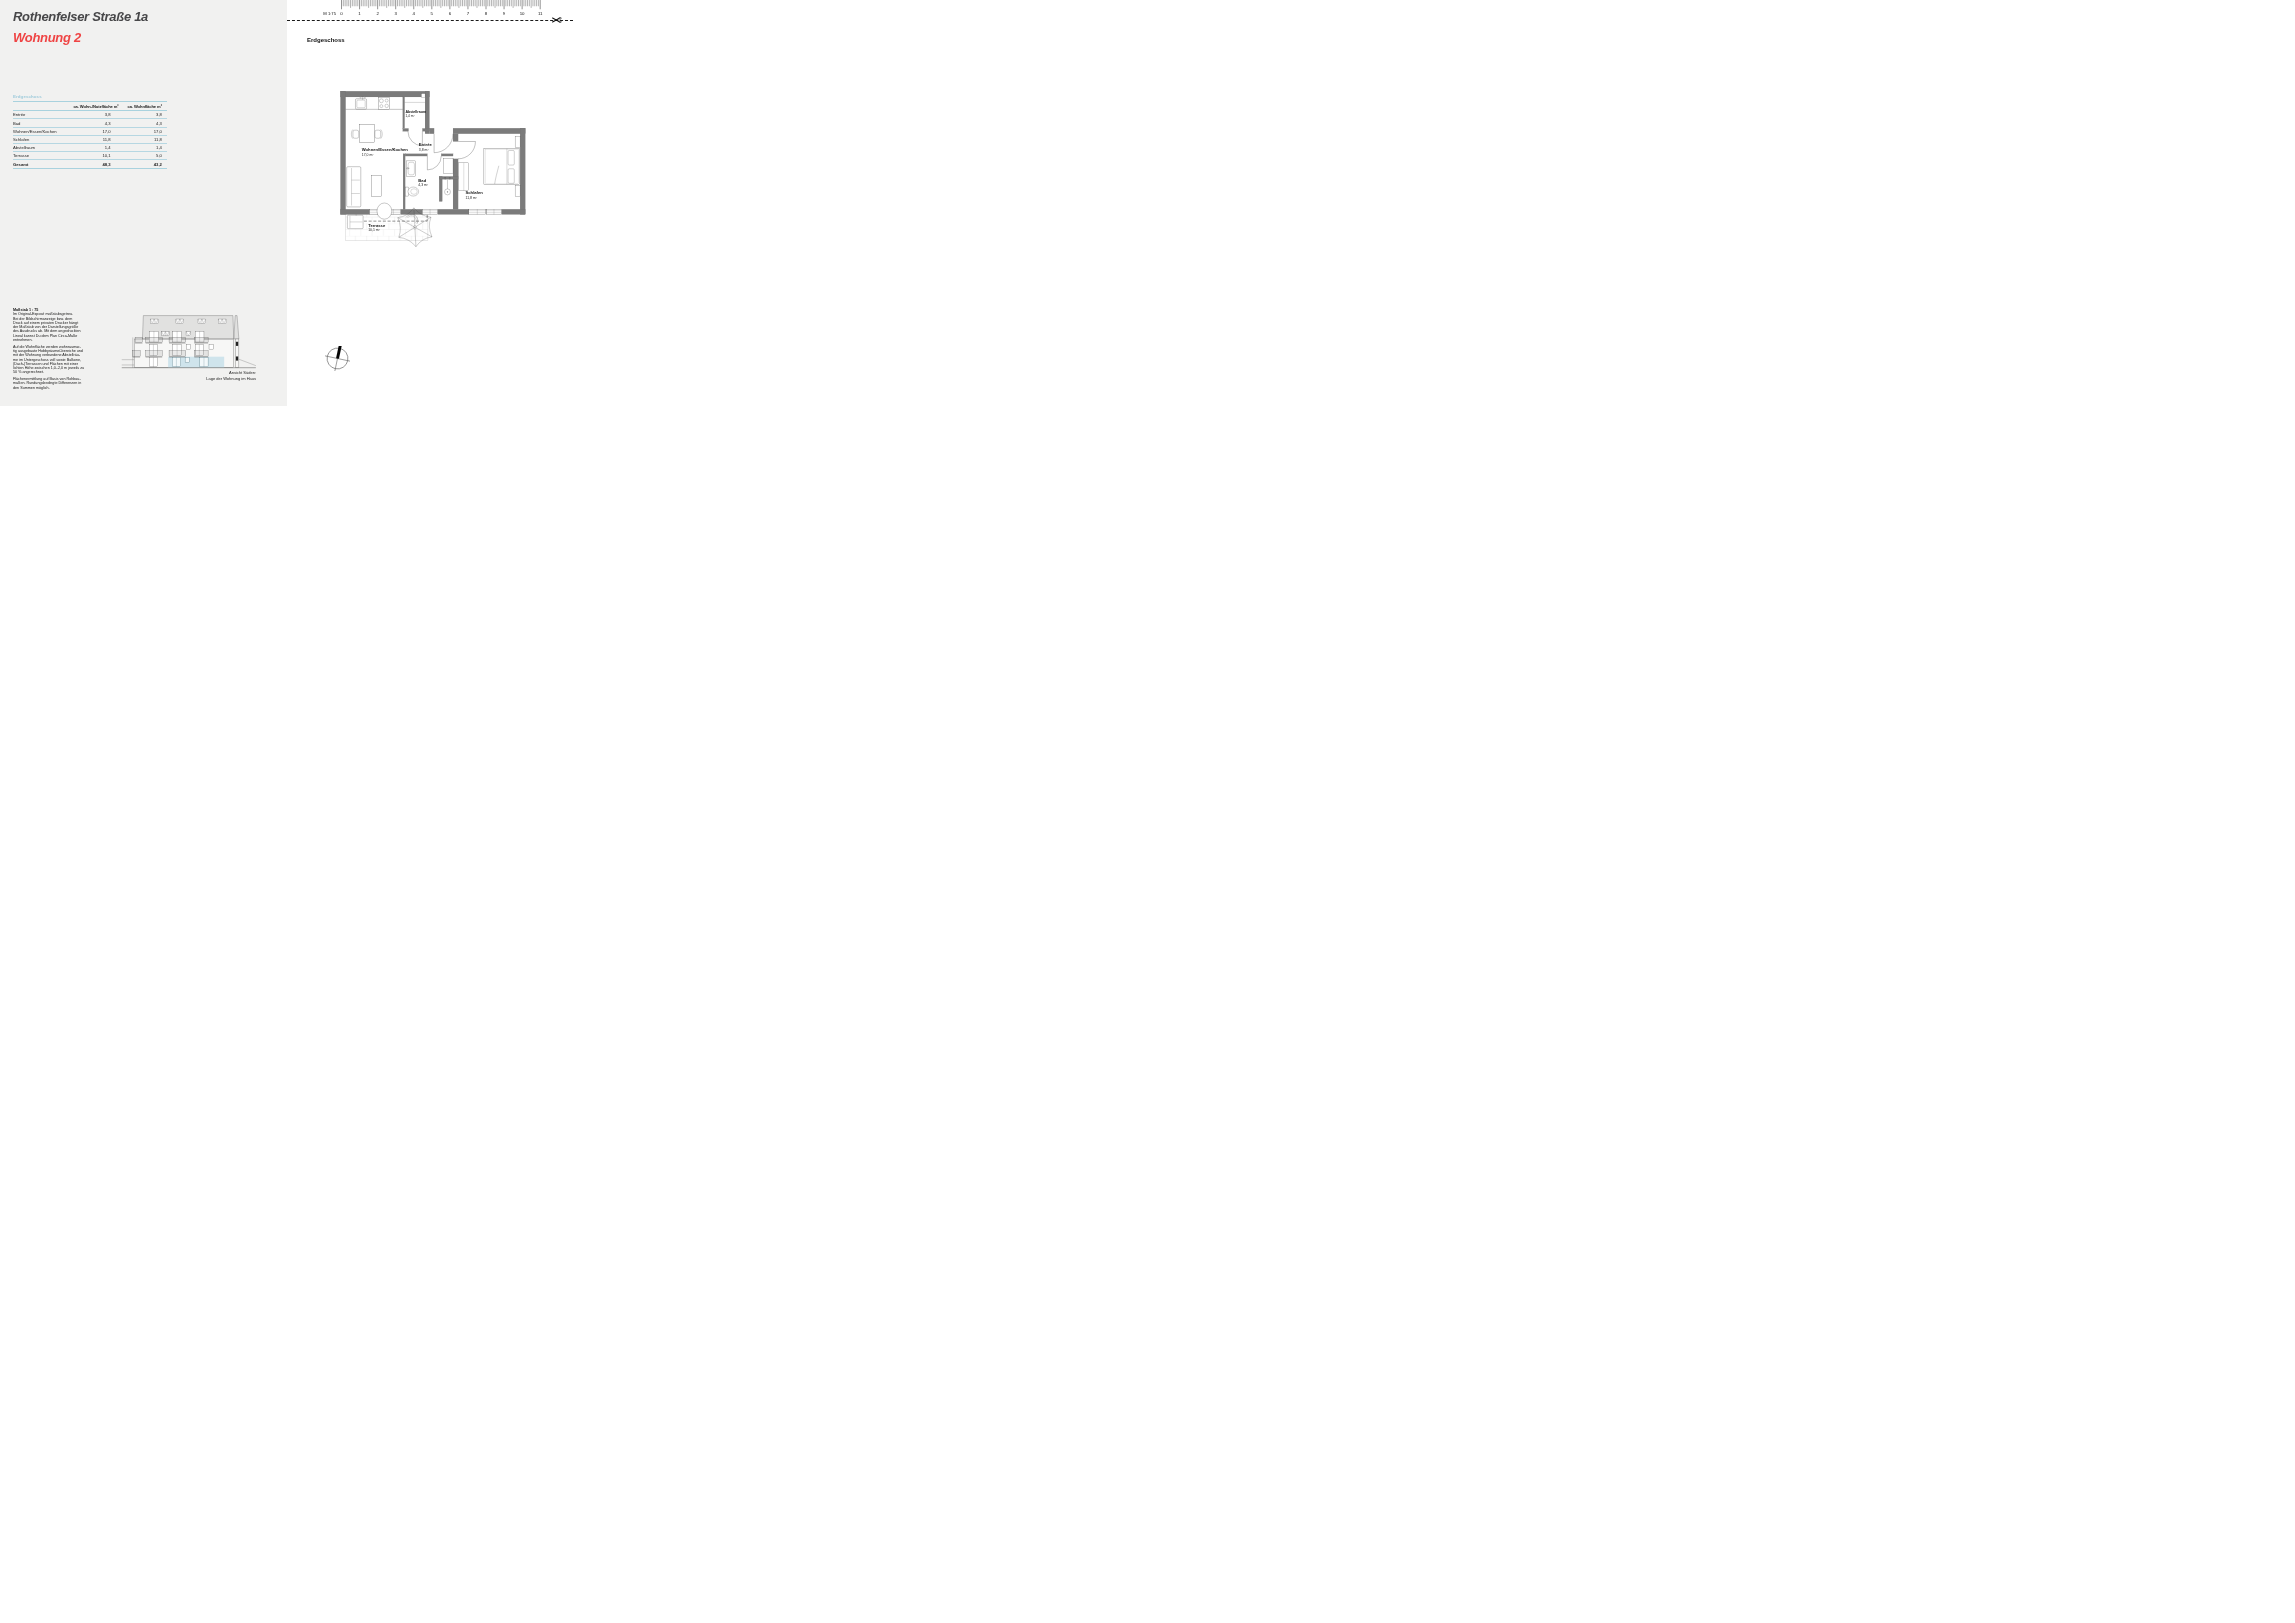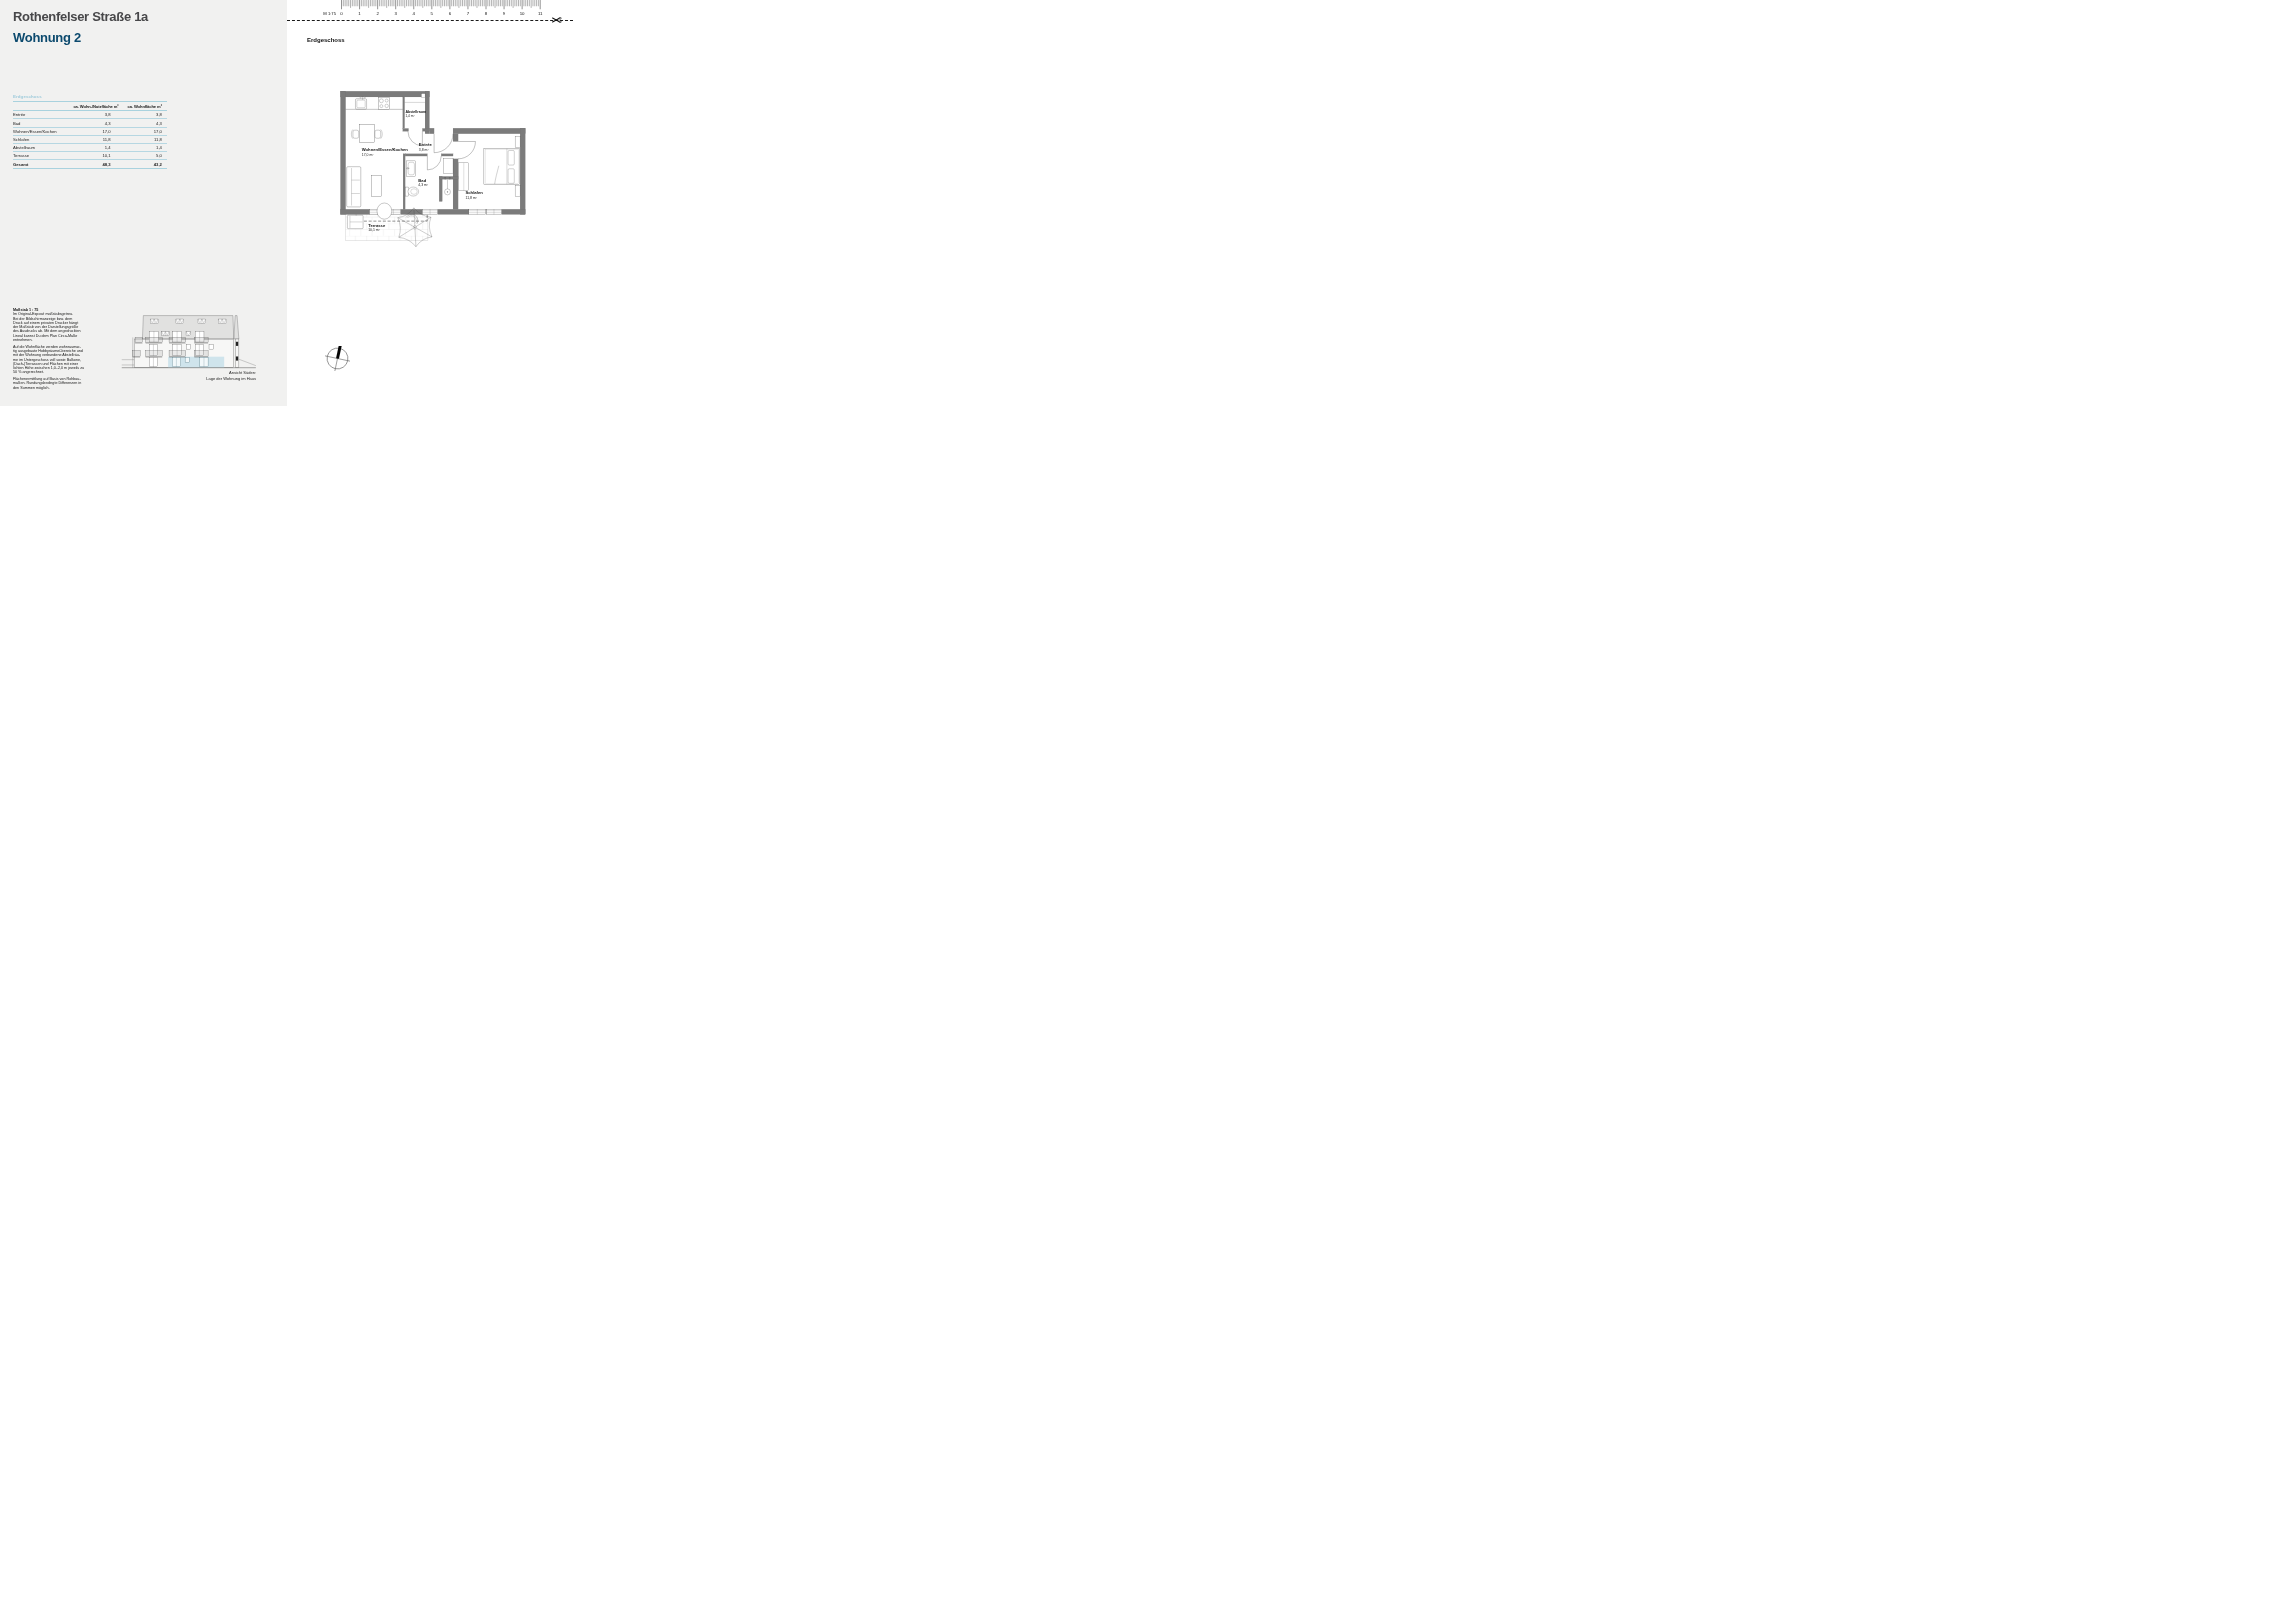--- a/index.html
+++ b/index.html
@@ -7,23 +7,23 @@
     width:574px;height:406px;position:relative;overflow:hidden;
     background:#ffffff;
     font-family:"Liberation Sans","DejaVu Sans",sans-serif;
     color:#1f1f1f;
   }
   .left-panel{position:absolute;left:0;top:0;width:287px;height:406px;background:#f1f1f0;}
   .right-panel{position:absolute;left:287px;top:0;width:286px;height:406px;background:#ffffff;}
 
   
   .title-block{position:absolute;left:13px;top:6px;line-height:21px;letter-spacing:-0.3px;
-    font-weight:bold;font-size:13px;white-space:nowrap;}
+    font-weight:bold;font-size:13px;white-space:nowrap;font-style:italic;}
   .title-main{color:#474749;}
-  .title-sub{color:#0c4a6e;}
+  .title-sub{color:#ef4444;}
 
   
   .table-wrap{position:absolute;left:13px;top:94px;width:154px;}
   .table-heading{font-size:4.4px;font-weight:bold;color:#9fcbdb;letter-spacing:0.1px;margin-bottom:2.3px;}
   table.areas{border-collapse:collapse;width:154px;table-layout:fixed;font-size:4.2px;color:#1d1d1d;}
   table.areas thead tr{border-top:0.9px solid #a9d2de;}
   table.areas th{font-weight:bold;font-size:4.1px;letter-spacing:-0.1px;white-space:nowrap;
     padding:1.6px 0 1.3px;border-bottom:0.7px solid #a9d2de;}
   table.areas td{padding:1.2px 0 1px;border-bottom:0.5px solid #b6d7e2;}
   table.areas .num{text-align:right;}

